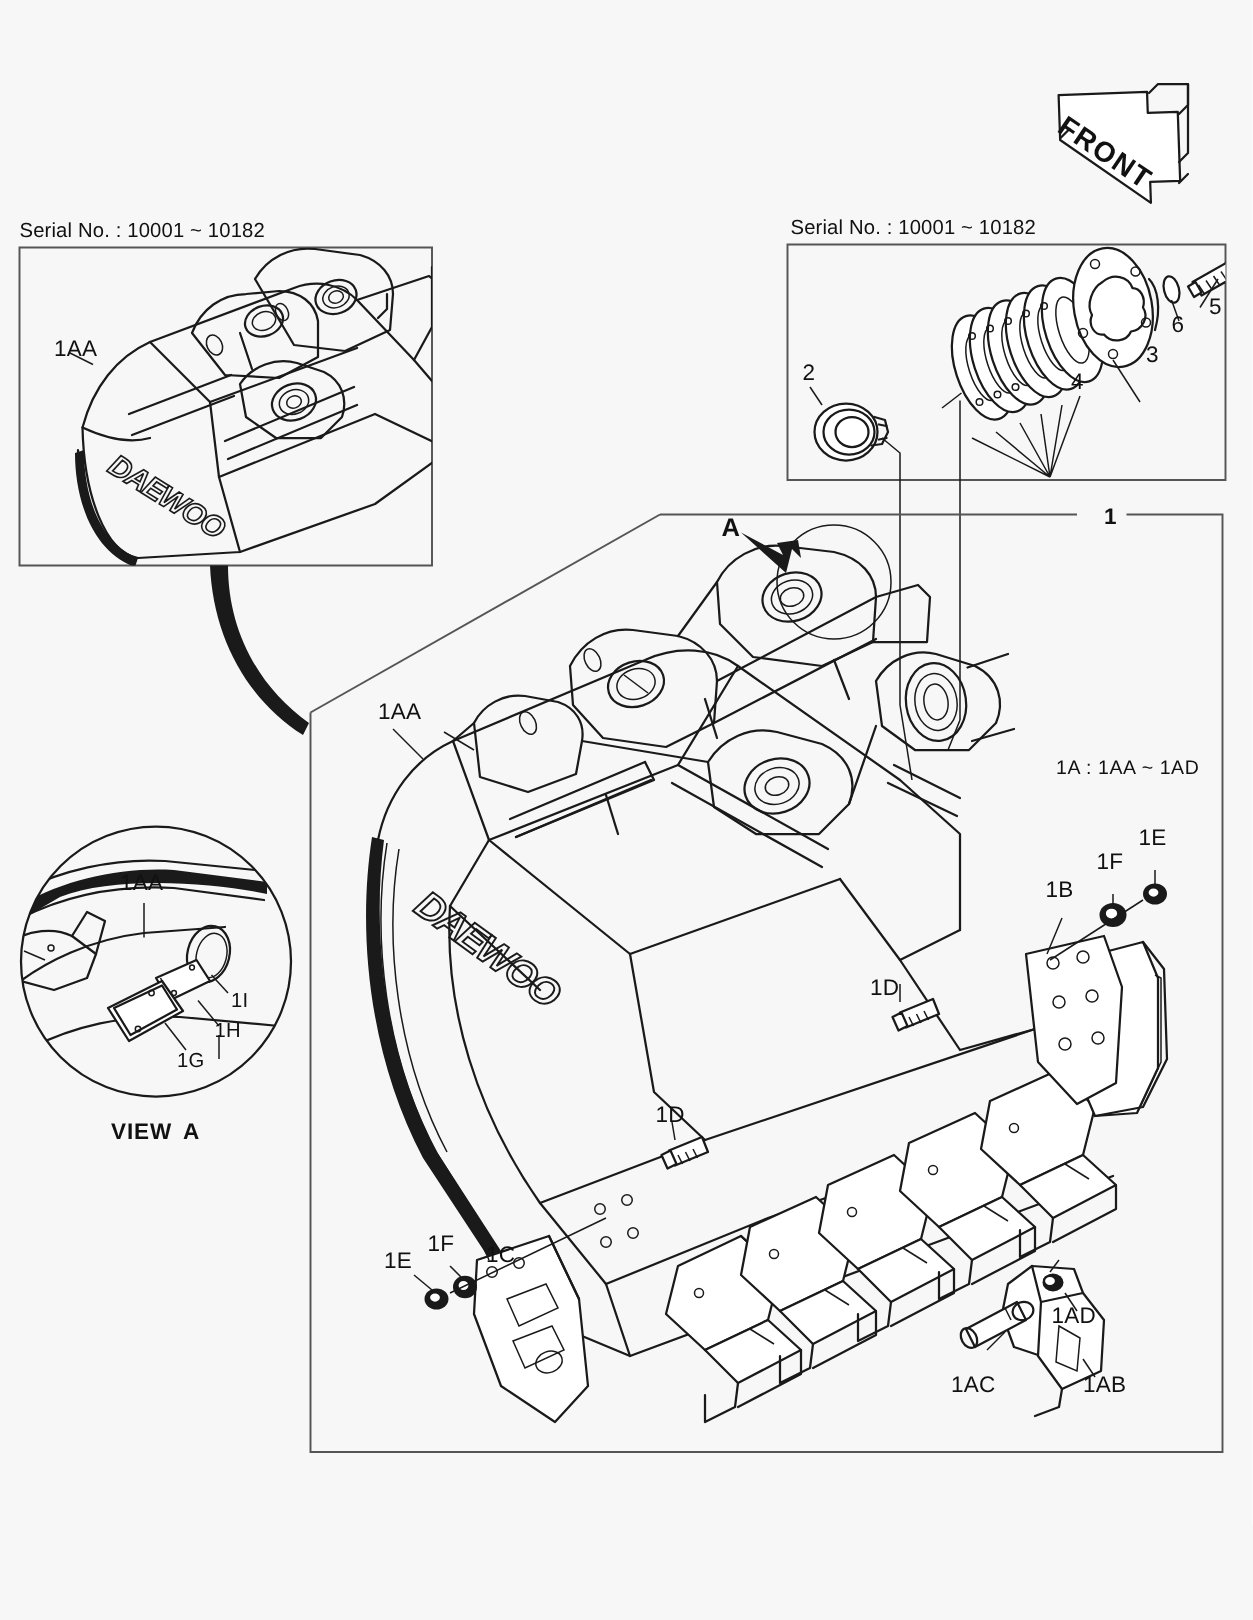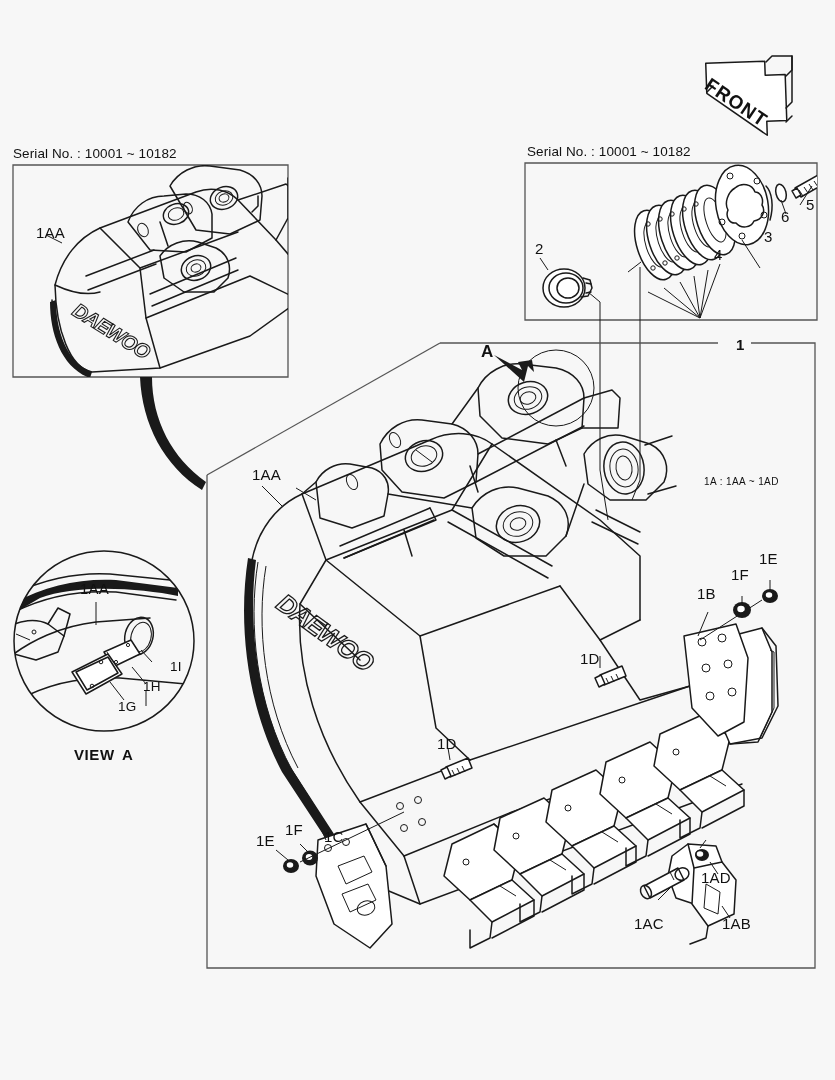--- a/index.html
+++ b/index.html
@@ -27,21 +27,21 @@
     font-family: "Liberation Sans", sans-serif;
     font-size: 15px;
     color: #111111;
     white-space: nowrap;
     letter-spacing: 0.2px;
   }
   .lbl.small { font-size: 13.5px; }
   .lbl.bold  { font-weight: bold; }
   .lbl.serial { font-size: 13.5px; letter-spacing: 0.1px; }
   .lbl.viewa { font-size: 15px; font-weight: bold; letter-spacing: 0.6px; }
-  .lbl.note  { font-size: 10px; letter-spacing: 0.4px; }
+  .lbl.note  { font-size: 13px; letter-spacing: 0.4px; margin-top: 28px; }
 </style>
 </head>
 <body>
 
 <div id="page">
 
   <svg class="layer" viewBox="0 0 835 1080">
     <defs>
       <style>
         .st { fill:none; stroke:#1a1a1a; stroke-width:1.5; stroke-linejoin:round; stroke-linecap:round; }
@@ -527,19 +527,19 @@
 
   <div class="lbl" style="left:308px; top:828px;margin-left:16px;">1C</div>
   <div class="lbl" style="left:285px; top:821px;">1F</div>
   <div class="lbl" style="left:256px; top:832px;">1E</div>
 
   <div class="lbl" style="left:701px; top:869px;">1AD</div>
   <div class="lbl" style="left:634px; top:915px;">1AC</div>
   <div class="lbl" style="left:722px; top:915px;text-align:center;">1AB</div>
 
   <div class="lbl" style="left:80px; top:580px;">1AA</div>
-  <div class="lbl small" style="left:170px; top:659px;">1I</div>
+  <div class="lbl small" style="left:154px; top:659px;">1I</div>
   <div class="lbl small" style="left:143px; top:679px;">1H</div>
   <div class="lbl small" style="left:118px; top:699px;">1G</div>
   <div class="lbl viewa" style="left:74px; top:746px;">VIEW</div>
   <div class="lbl viewa" style="left:122px; top:746px;">A</div>
 
 </div>
 
 </body></html>

